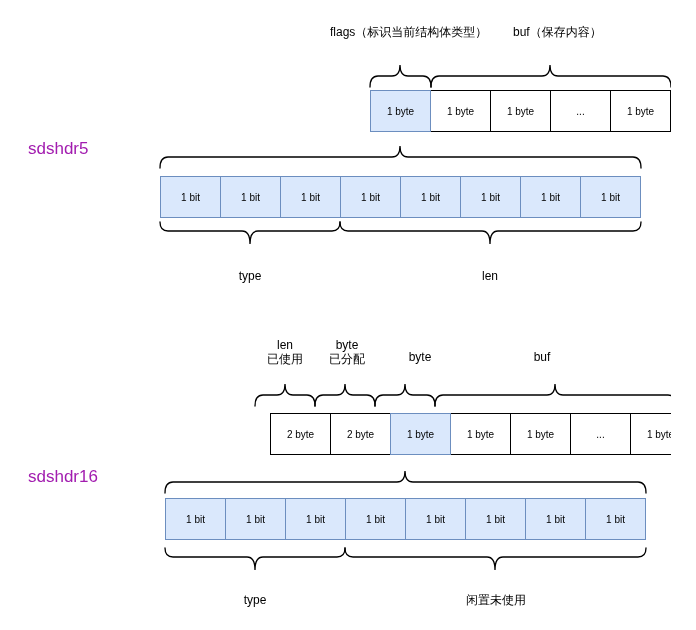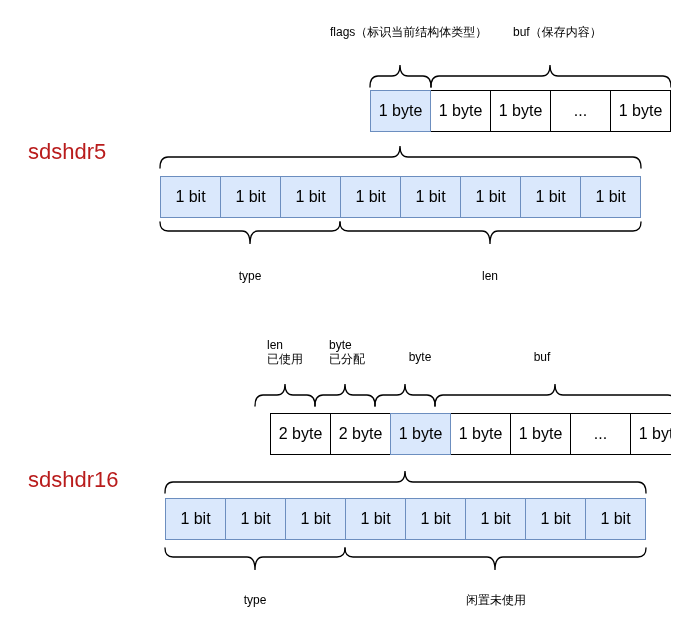--- a/index.html
+++ b/index.html
@@ -12,35 +12,35 @@
     color: #000000;
     overflow: hidden;
   }
   .lbl {
     position: absolute;
     font-size: 12px;
     line-height: 14px;
     white-space: pre-line;
     color: #000;
   }
-  .lbl.centered { transform: translateX(-50%); text-align: left; }
+  .lbl.centered { transform: translateX(-50%); text-align: center; }
   .title {
     position: absolute;
-    font-size: 22px;
-    color: #b91c1c;
+    font-size: 17px;
+    color: #a21caf;
   }
   .row { position: absolute; display: flex; }
   .cell {
     width: 61px;
     height: 42px;
     box-sizing: border-box;
     display: flex;
     align-items: center;
     justify-content: center;
-    font-size: 16px;
+    font-size: 10px;
     margin-left: -1px;
   }
   .cell:first-child { margin-left: 0; }
   .cell.hl {
     background: var(--hl-fill, #dae8fc);
     border: 1px solid var(--hl-border, #6c8ebf);
     z-index: 2;
   }
   .cell.plain {
     background: var(--plain-fill, #ffffff);

